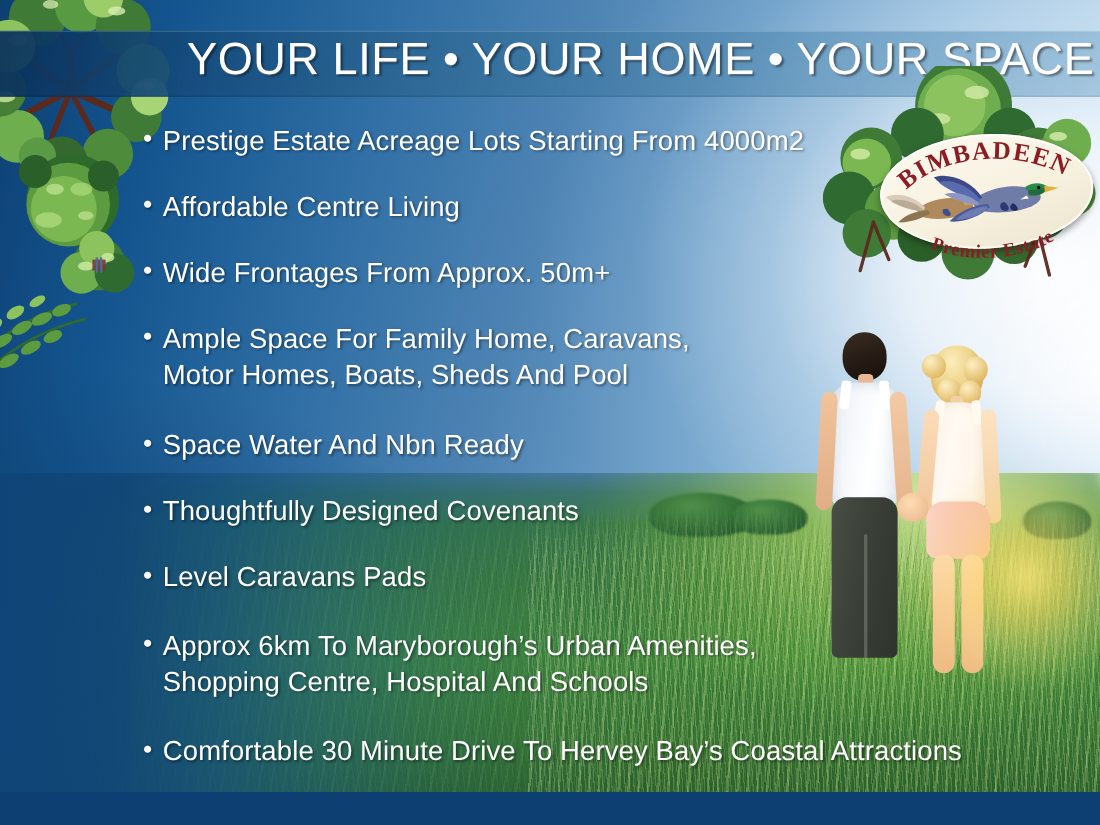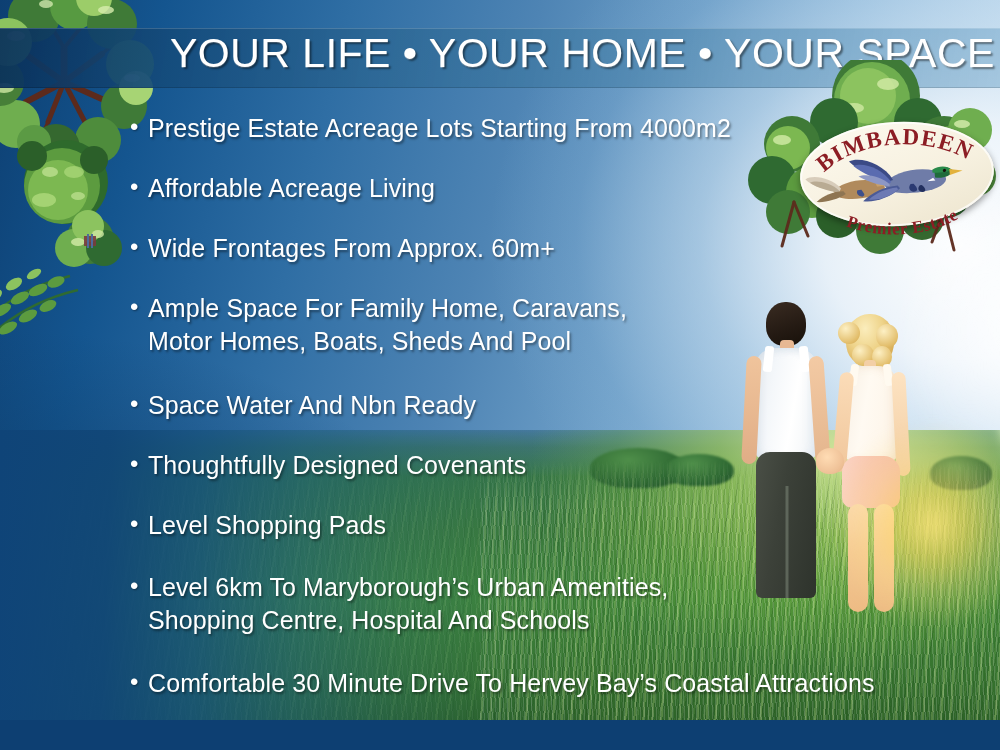--- a/index.html
+++ b/index.html
@@ -513,46 +513,46 @@
     </svg>
   </div>
 
   <div class="bullets">
     <div class="bullet-row" style="top:8px;">
       <span class="bdot">•</span>
       <span class="btext">Prestige Estate Acreage Lots Starting From 4000m2</span>
     </div>
     <div class="bullet-row" style="top:68px;">
       <span class="bdot">•</span>
-      <span class="btext">Affordable Acreage Living</span>
+      <span class="btext">Affordable Centre Living</span>
     </div>
     <div class="bullet-row" style="top:128px;">
       <span class="bdot">•</span>
-      <span class="btext">Wide Frontages From Approx. 60m+</span>
+      <span class="btext">Wide Frontages From Approx. 50m+</span>
     </div>
     <div class="bullet-row" style="top:188px;">
       <span class="bdot">•</span>
       <span class="btext">Ample Space For Family Home, Caravans,
 Motor Homes, Boats, Sheds And Pool</span>
     </div>
     <div class="bullet-row" style="top:285px;">
       <span class="bdot">•</span>
       <span class="btext">Space Water And Nbn Ready</span>
     </div>
     <div class="bullet-row" style="top:345px;">
       <span class="bdot">•</span>
       <span class="btext">Thoughtfully Designed Covenants</span>
     </div>
     <div class="bullet-row" style="top:405px;">
       <span class="bdot">•</span>
-      <span class="btext">Level Shopping Pads</span>
+      <span class="btext">Level Caravans Pads</span>
     </div>
     <div class="bullet-row" style="top:467px;">
       <span class="bdot">•</span>
-      <span class="btext">Level 6km To Maryborough’s Urban Amenities,
+      <span class="btext">Approx 6km To Maryborough’s Urban Amenities,
 Shopping Centre, Hospital And Schools</span>
     </div>
     <div class="bullet-row" style="top:563px;">
       <span class="bdot">•</span>
       <span class="btext">Comfortable 30 Minute Drive To Hervey Bay’s Coastal Attractions</span>
     </div>
   </div>
 
 </div>
 

